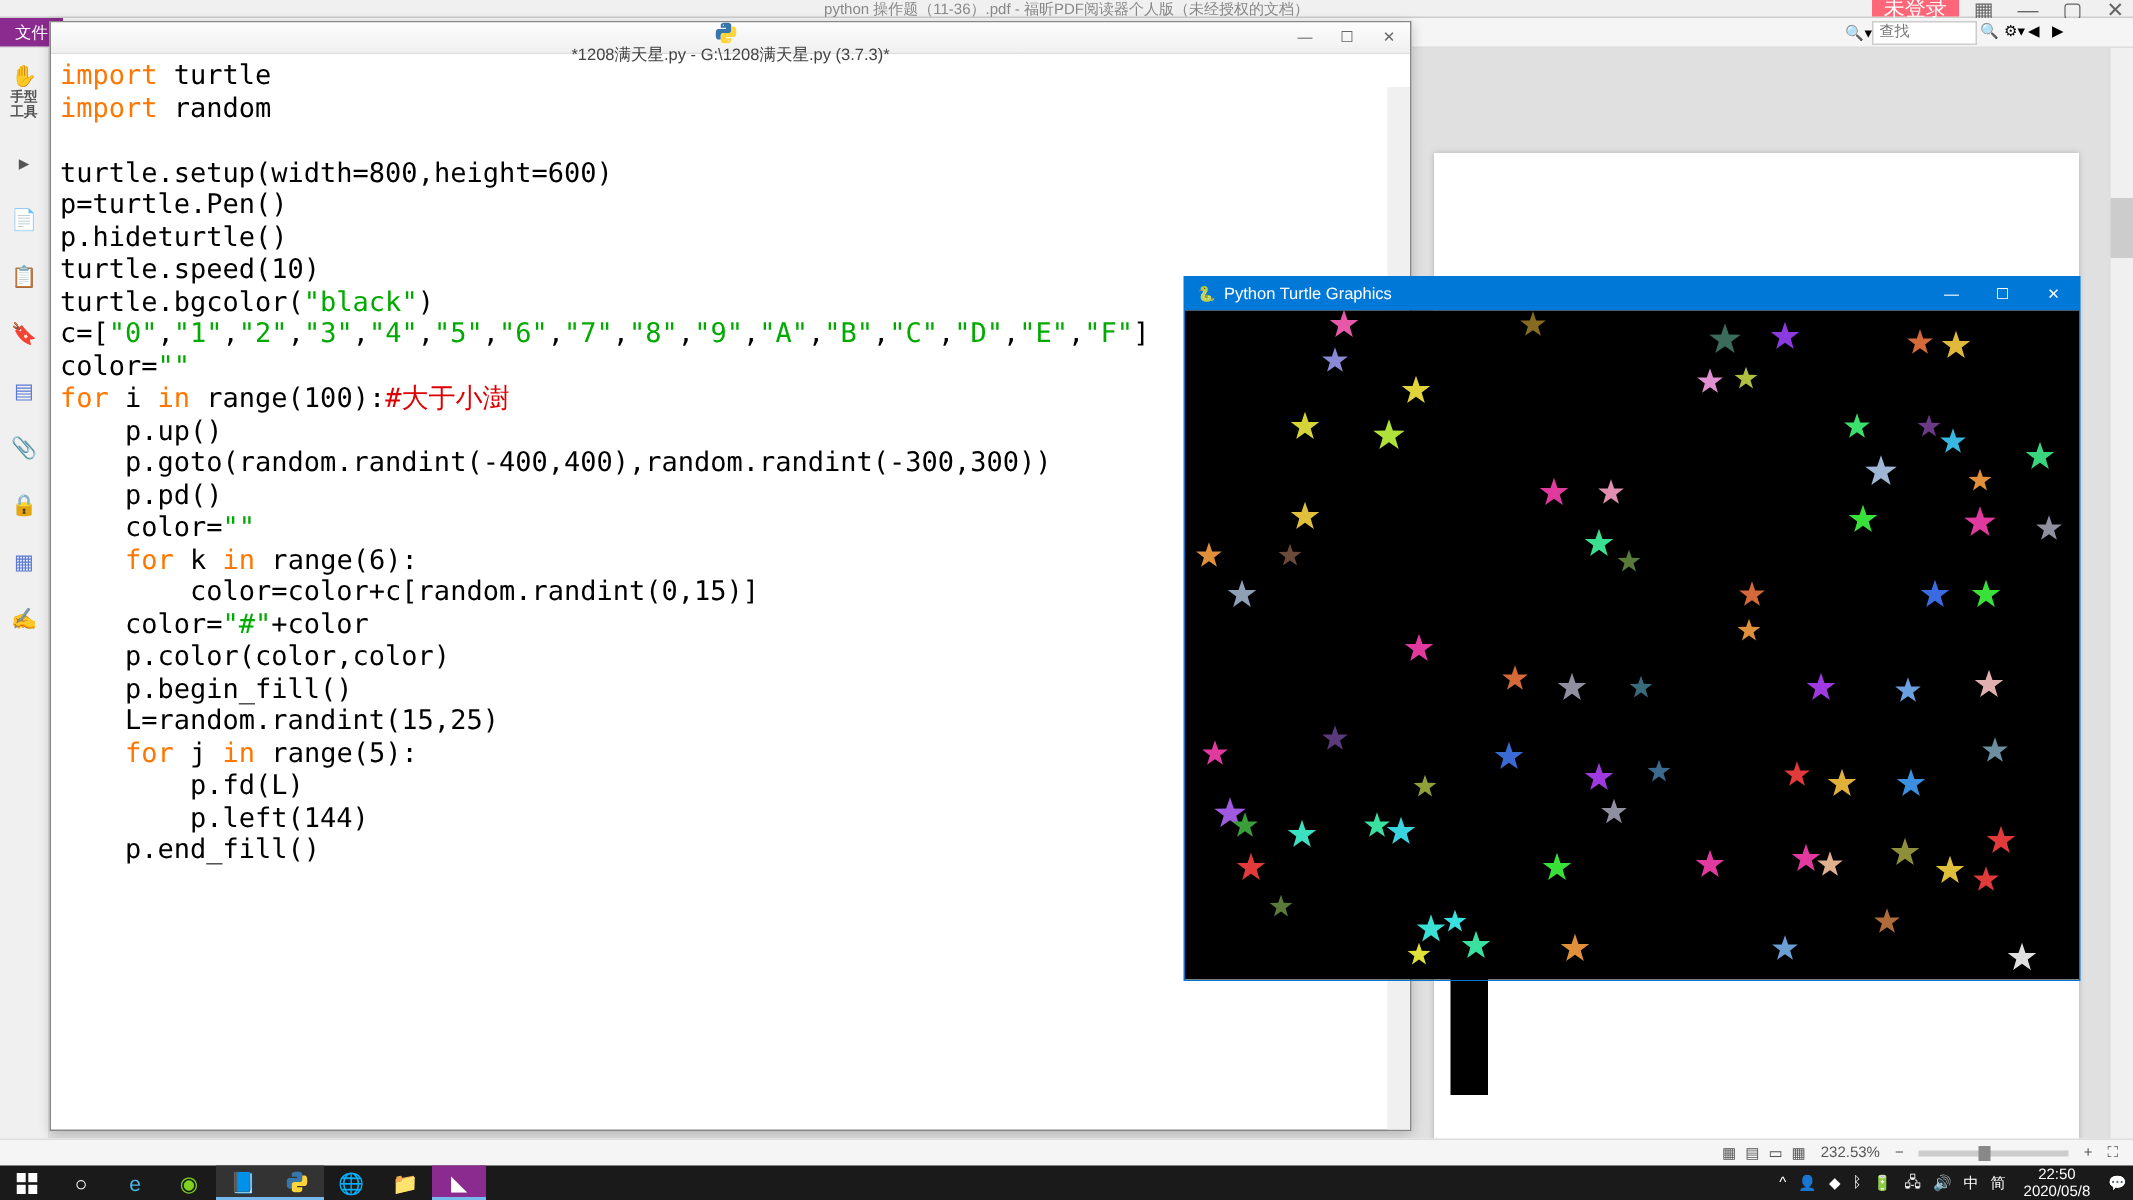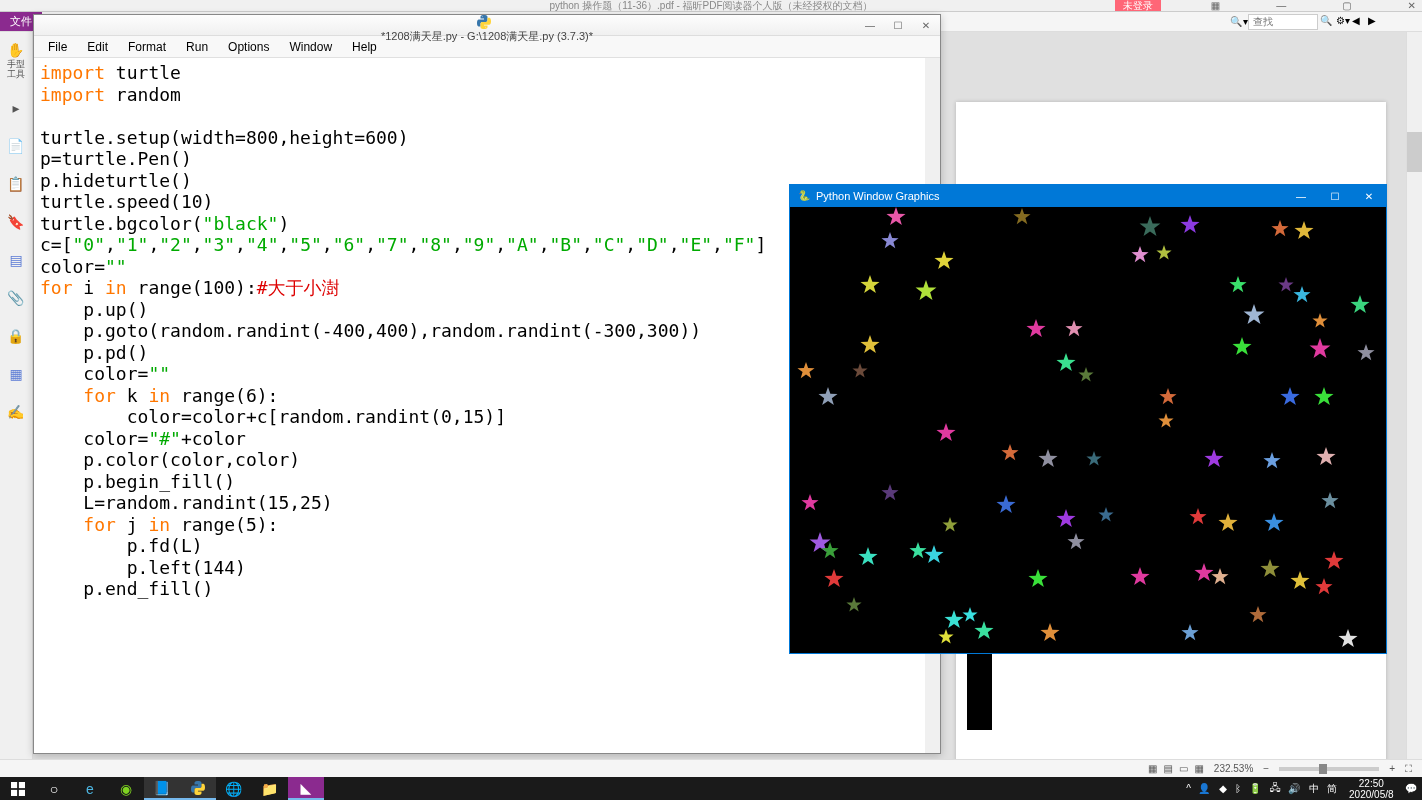--- a/index.html
+++ b/index.html
@@ -2,37 +2,37 @@
 <html><head>
 <meta charset="utf-8">
 <style>
 * { margin: 0; padding: 0; box-sizing: border-box; }
 body { width: 1422px; height: 800px; font-family: "Microsoft YaHei", sans-serif; background: #e8e8e8; overflow: hidden; position: relative; }
 
 
 .top-app-bar { position: absolute; top: 0; left: 0; width: 100%; height: 12px; background: #f0f0f0; border-bottom: 1px solid #ccc; display: flex; align-items: center; font-size: 10px; color: #666; }
 .top-app-bar .doc-title { position: absolute; left: 50%; transform: translateX(-50%); font-size: 10px; color: #888; }
 .top-app-right { position: absolute; right: 0; display: flex; align-items: center; gap: 4px; height: 100%; }
-.top-app-right span { padding: 0 6px; font-size: 10px; color: #666; margin-left: 40px; }
+.top-app-right span { padding: 0 6px; font-size: 14px; color: #666; }
 .top-app-right .login-btn { background: #f67; color: white; padding: 0 8px; height: 100%; display: flex; align-items: center; }
 
 
 .foxit-toolbar { position: absolute; top: 12px; left: 0; width: 100%; height: 20px; background: #f5f5f5; border-bottom: 1px solid #ddd; display: flex; align-items: center; }
 .foxit-file-btn { background: #8b2a8f; color: white; padding: 2px 10px; font-size: 11px; height: 100%; display: flex; align-items: center; }
 .foxit-icons { display: flex; gap: 8px; padding-left: 8px; }
 .foxit-icons span { width: 14px; height: 14px; font-size: 12px; color: #666; }
 .foxit-search { position: absolute; right: 40px; display: flex; align-items: center; }
 .foxit-search input { width: 70px; height: 16px; font-size: 10px; border: 1px solid #ccc; padding: 0 4px; }
 .foxit-search-btns { display: flex; gap: 2px; margin-left: 2px; }
 .foxit-search-btns span { width: 14px; height: 14px; font-size: 10px; }
 
 
 .left-sidebar { position: absolute; top: 32px; left: 0; width: 33px; height: calc(100% - 56px); background: #f0f0f0; border-right: 1px solid #ddd; display: flex; flex-direction: column; align-items: center; padding-top: 8px; gap: 18px; }
 .left-sidebar .tool-icon { width: 20px; height: 20px; font-size: 14px; color: #555; display: flex; align-items: center; justify-content: center; cursor: pointer; }
-.left-sidebar .tool-label { font-size: 9px; color: #555; text-align: center; line-height: 1.1; }
+.left-sidebar .tool-label { font-size: 9px; color: #555; text-align: center; line-height: 1.1; font-weight: bold; }
 
 
 .idle-window { position: absolute; top: 14px; left: 33px; width: 908px; height: 740px; background: white; border: 1px solid #888; box-shadow: 0 2px 8px rgba(0,0,0,0.2); }
 .idle-titlebar { height: 21px; background: linear-gradient(#fdfdfd, #f0f0f0); border-bottom: 1px solid #ddd; display: flex; align-items: center; padding: 0 6px; font-size: 11px; color: #444; flex-direction: column; }
 .idle-titlebar .py-icon { width: 14px; height: 14px; margin-right: 6px; display: inline-flex; }
 .idle-titlebar .win-controls { position: absolute; right: 0; display: flex; }
 .idle-titlebar .win-controls span { width: 28px; height: 20px; display: flex; align-items: center; justify-content: center; font-size: 10px; color: #666; cursor: pointer; }
 .idle-menubar { height: 22px; background: #f8f8f8; border-bottom: 1px solid #e0e0e0; display: flex; align-items: center; padding: 0 4px; font-size: 12px; gap: 0; }
 .idle-menubar span { padding: 2px 10px; cursor: pointer; }
 .idle-code { padding: 4px 6px; font-family: "Consolas", "DengXian Mono", monospace; font-size: 18px; line-height: 21.5px; white-space: pre; overflow: hidden; }
@@ -139,37 +139,28 @@
           <path fill="#ffd43b" d="M8 16c4 0 4-2 4-2v-2H8v-1h6s2 0 2-4-2-4-2-4h-2v3s0 2-2 2H6s-2 0-2 2v4s0 2 4 2zm2-1.5a.5.5 0 110-1 .5.5 0 010 1z"></path>
         </svg>
     </span>
     <span>*1208满天星.py - G:\1208满天星.py (3.7.3)*</span>
     <div class="win-controls">
       <span>—</span>
       <span>☐</span>
       <span>✕</span>
     </div>
   </div>
-  <div class="idle-menubar">
-    <span>File</span>
-    <span>Edit</span>
-    <span>Format</span>
-    <span>Run</span>
-    <span>Options</span>
-    <span>Window</span>
-    <span>Help</span>
-  </div>
   <div class="idle-code" id="idle-code"><div><span class="kw-orange">import</span><span> turtle</span></div><div><span class="kw-orange">import</span><span> random</span></div><div>&nbsp;</div><div><span>turtle.setup(width=</span><span>800</span><span>,height=</span><span>600</span><span>)</span></div><div><span>p=turtle.Pen()</span></div><div><span>p.hideturtle()</span></div><div><span>turtle.speed(10)</span></div><div><span>turtle.bgcolor(</span><span class="str-green">"black"</span><span>)</span></div><div><span>c=[</span><span class="str-green">"0"</span><span>,</span><span class="str-green">"1"</span><span>,</span><span class="str-green">"2"</span><span>,</span><span class="str-green">"3"</span><span>,</span><span class="str-green">"4"</span><span>,</span><span class="str-green">"5"</span><span>,</span><span class="str-green">"6"</span><span>,</span><span class="str-green">"7"</span><span>,</span><span class="str-green">"8"</span><span>,</span><span class="str-green">"9"</span><span>,</span><span class="str-green">"A"</span><span>,</span><span class="str-green">"B"</span><span>,</span><span class="str-green">"C"</span><span>,</span><span class="str-green">"D"</span><span>,</span><span class="str-green">"E"</span><span>,</span><span class="str-green">"F"</span><span>]</span></div><div><span>color=</span><span class="str-green">""</span></div><div><span class="kw-orange">for</span><span> i </span><span class="kw-orange">in</span><span> range(100):</span><span class="comment-red">#大于小澍</span></div><div><span>    p.up()</span></div><div><span>    p.goto(random.randint(-400,400),random.randint(-300,300))</span></div><div><span>    p.pd()</span></div><div><span>    color=</span><span class="str-green">""</span></div><div><span>    </span><span class="kw-orange">for</span><span> k </span><span class="kw-orange">in</span><span> range(6):</span></div><div><span>        color=color+c[random.randint(0,15)]</span></div><div><span>    color=</span><span class="str-green">"#"</span><span>+color</span></div><div><span>    p.color(color,color)</span></div><div><span>    p.begin_fill()</span></div><div><span>    L=random.randint(15,25)</span></div><div><span>    </span><span class="kw-orange">for</span><span> j </span><span class="kw-orange">in</span><span> range(5):</span></div><div><span>        p.fd(L)</span></div><div><span>        p.left(144)</span></div><div><span>    p.end_fill()</span></div></div>
   <div class="idle-scrollbar"></div>
 </div>
 
 <div class="turtle-window">
   <div class="turtle-titlebar">
     <span class="py-icon-sm">🐍</span>
-    <span>Python Window Graphics</span>
+    <span>Python Turtle Graphics</span>
     <div class="win-controls">
       <span>—</span>
       <span>☐</span>
       <span class="close">✕</span>
     </div>
   </div>
   <div class="turtle-canvas" id="turtle-canvas">
       <div class="star" style="left: 106px; top: 12px;"><svg width="22" height="22" viewBox="-11 -11 22 22">
           <path d="M6.123233995736766e-16,-10L2.3511410091698925,-3.23606797749979L9.510565162951535,-3.090169943749474L3.804226065180614,1.2360679774997896L5.877852522924732,8.090169943749475L2.4492935982947064e-16,4L-5.87785252292473,8.090169943749475L-3.804226065180614,1.23606797749979L-9.510565162951536,-3.0901699437494727L-2.351141009169893,-3.2360679774997894Z" fill="#e858a8"></path>
         </svg></div>

